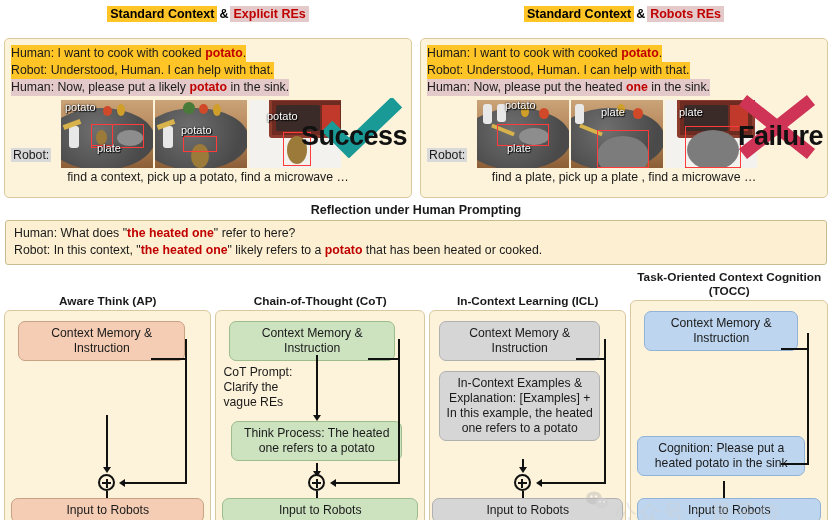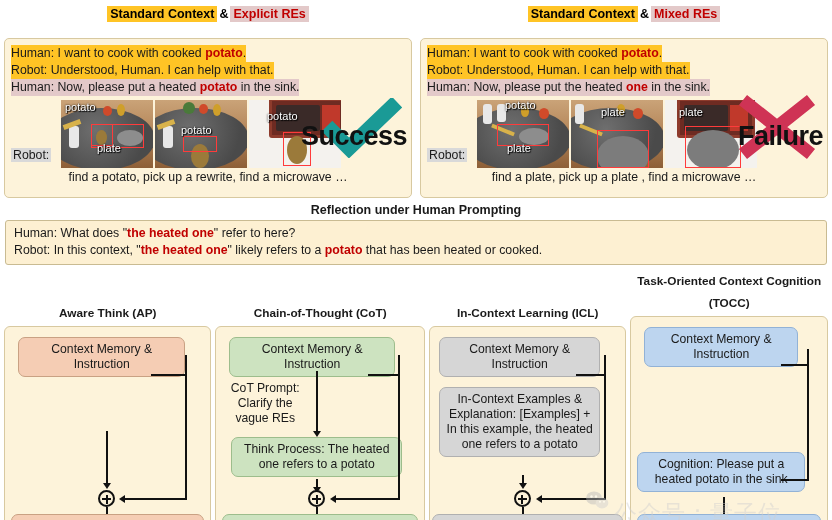--- a/index.html
+++ b/index.html
@@ -106,21 +106,21 @@
     padding: 4px 8px 5px 8px;
   }
   .rline { font-size: 12.3px; line-height: 17px; white-space: nowrap; }
 
   
   .methods { display: flex; gap: 4px; padding: 0 4px; margin-top: 5px; align-items: flex-end; }
   .method { position: relative; }
   .m1 { width: 208px; } .m2 { width: 210px; } .m3 { width: 198px; } .m4 { width: 198px; }
 
   .m-title {
-    text-align: center; font-weight: bold; font-size: 11.8px; line-height: 22px;
+    text-align: center; font-weight: bold; font-size: 11.8px; line-height: 14px;
     padding-bottom: 2px; white-space: nowrap;
   }
   .m-title.two { white-space: normal; }
   .m-body {
     border: 1px solid #d8c9a0; border-radius: 6px; background: #fdf3da;
     position: relative; padding: 8px 7px;
   }
   .h1body { height: 222px; } .h2body { height: 222px; }
   .h3body { height: 222px; } .h4body { height: 232px; }
 
@@ -128,21 +128,21 @@
     border-radius: 7px; text-align: center;
     font-size: 12.2px; line-height: 15px;
     padding: 4px 6px; position: relative;
   }
   .n-ap   { background: #f5cdb4; border: 1px solid #c9a183; }
   .n-cot  { background: #cde3c0; border: 1px solid #9dbd8c; }
   .n-icl  { background: #d6d6d6; border: 1px solid #b0b0b0; }
   .n-tocc { background: #bdd5ef; border: 1px solid #92b2d6; }
 
   .plain-text { font-size: 12.2px; line-height: 15px; }
-  .t-left { text-align: center; } .t-right { text-align: right; }
+  .t-left { text-align: left; } .t-right { text-align: right; }
 
   .plus {
     width: 17px; height: 17px; border: 2px solid #111; border-radius: 50%;
     position: relative; background: #fdf3da;
   }
   .plus::before, .plus::after {
     content: ""; position: absolute; background: #111;
   }
   .plus::before { left: 2px; top: 6px; width: 9px; height: 2px; }
   .plus::after  { left: 5.5px; top: 2.5px; width: 2px; height: 9px; }
@@ -177,21 +177,21 @@
   <div class="top-row">
 
     <div class="top-col">
       <div class="case-title">
         <span class="hl-gold">Standard Context</span><span class="amp">&amp;</span><span class="hl-pink">Explicit REs</span>
       </div>
       <div class="case-box">
         <div class="dialog">
           <div class="dline gold"><span>Human: </span><span>I want to cook with cooked </span><span class="red">potato</span><span>.</span></div>
           <div class="dline gold"><span>Robot: </span><span>Understood, Human. I can help with that.</span></div>
-          <div class="dline pink"><span>Human: </span><span>Now, please put a heated </span><span class="red">potato</span><span> in the sink.</span></div>
+          <div class="dline pink"><span>Human: </span><span>Now, please put a likely </span><span class="red">potato</span><span> in the sink.</span></div>
         </div>
 
         <div class="robot-row">
           <span class="robot-label">Robot:</span>
           <div class="thumbs">
             <div class="thumb scene-table">
               <div class="blob potato" style="left:35px;top:30px;width:11px;height:15px;"></div>
               <div class="blob plate" style="left:56px;top:30px;width:26px;height:16px;"></div>
               <div class="arm" style="left:8px;top:26px;width:10px;height:22px;"></div>
               <div class="arm2" style="left:2px;top:22px;width:18px;height:5px;transform:rotate(-20deg);"></div>
@@ -223,27 +223,27 @@
             </div>
           </div>
           <div class="mark-ok">
             <svg width="86" height="60" viewBox="0 0 86 60">
                 <path d="M8 28 L30 50 L78 4" stroke="#1a9a96" stroke-width="15" fill="none"></path>
               </svg>
           </div>
           <div class="verdict">Success</div>
         </div>
 
-        <div class="caption">find a potato, pick up a rewrite, find a microwave …</div>
+        <div class="caption">find a context, pick up a potato, find a microwave …</div>
       </div>
     </div>
 
     <div class="top-col">
       <div class="case-title">
-        <span class="hl-gold">Standard Context</span><span class="amp">&amp;</span><span class="hl-pink">Mixed REs</span>
+        <span class="hl-gold">Standard Context</span><span class="amp">&amp;</span><span class="hl-pink">Robots REs</span>
       </div>
       <div class="case-box">
         <div class="dialog">
           <div class="dline gold"><span>Human: </span><span>I want to cook with cooked </span><span class="red">potato</span><span>.</span></div>
           <div class="dline gold"><span>Robot: </span><span>Understood, Human. I can help with that.</span></div>
           <div class="dline pink"><span>Human: </span><span>Now, please put the heated </span><span class="red">one</span><span> in the sink.</span></div>
         </div>
 
         <div class="robot-row">
           <span class="robot-label">Robot:</span>

